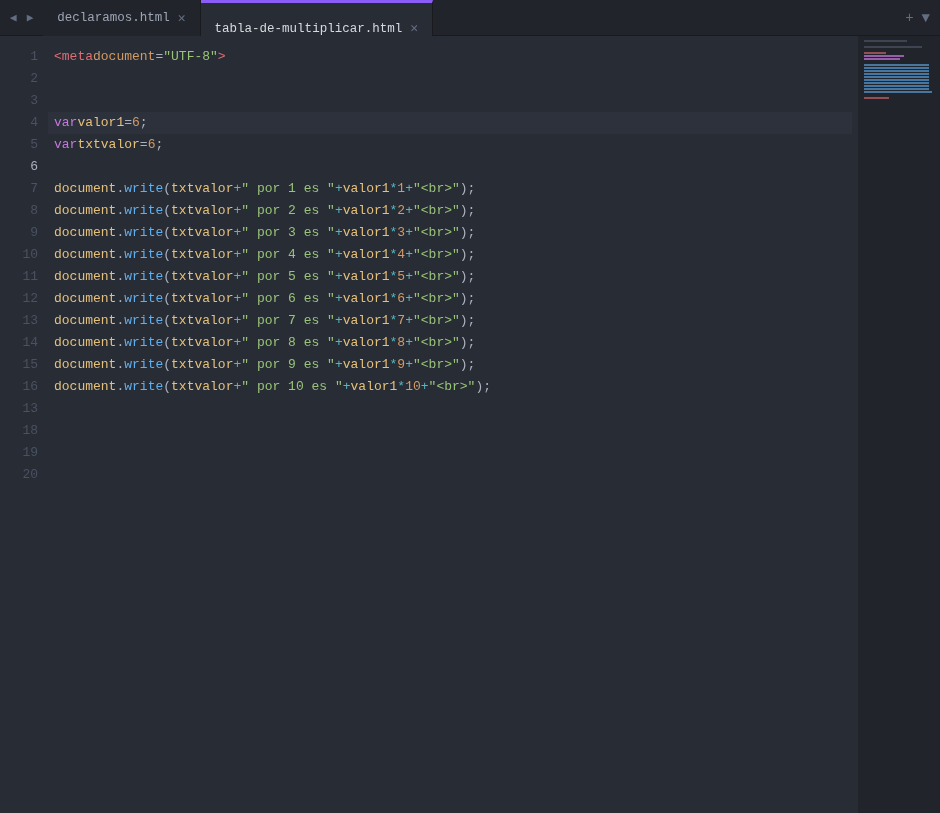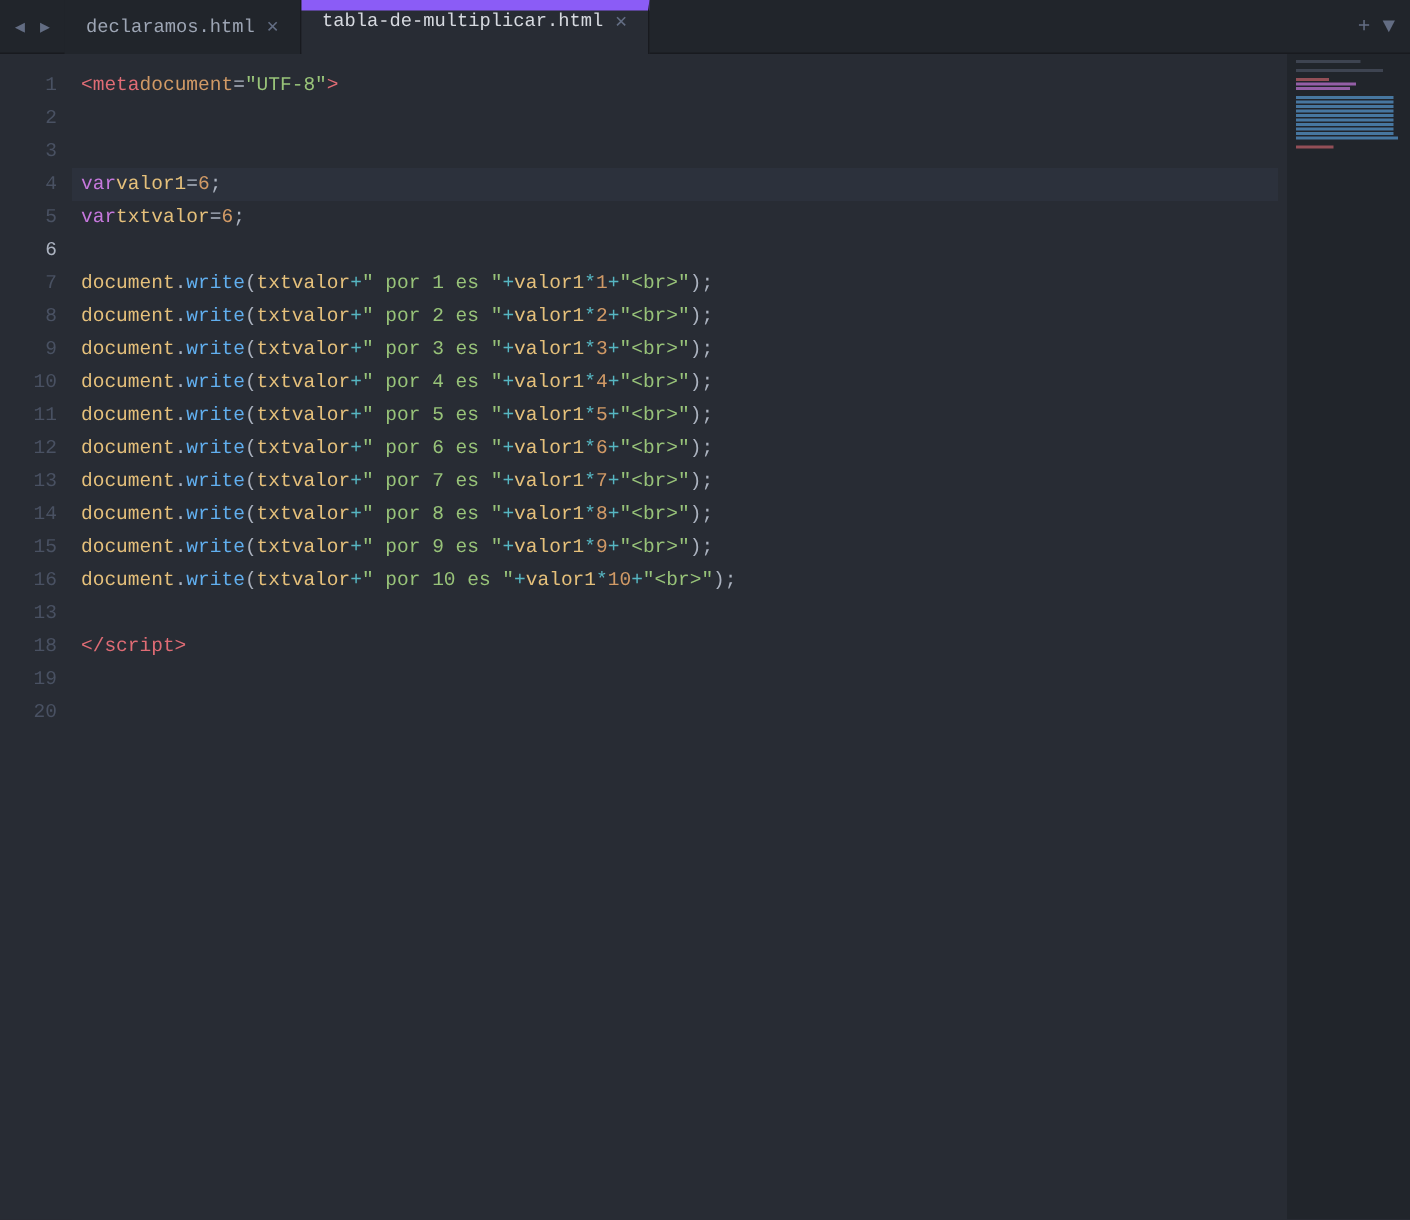--- a/index.html
+++ b/index.html
@@ -18,21 +18,21 @@
 <div>
   <div style="display:flex; align-items:center; background:#21252b; height:36px; border-bottom:1px solid #181a1f;">
     <div style="display:flex;align-items:center;padding:0 6px;gap:2px;color:#636d83;font-size:11px;">
       <span style="padding:0 4px;cursor:pointer;">◀</span>
       <span style="padding:0 4px;cursor:pointer;">▶</span>
     </div>
     <div style="display:flex;align-items:center;height:36px;padding:0 14px;font-size:12.5px;color:#9da5b4;background:#21252b;border-right:1px solid #181a1f;cursor:pointer;gap:8px;">
       <span>declaramos.html</span>
       <span style="font-size:13px;color:#636d83;">✕</span>
     </div>
-    <div style="display:flex;align-items:flex-start;height:36px;padding:0 14px;font-size:12.5px;color:#d7dae0;background:#282c34;border-right:1px solid #181a1f;border-top:7px solid #8b5cf6;cursor:pointer;gap:8px;">
+    <div style="display:flex;align-items:flex-end;height:36px;padding:0 14px;font-size:12.5px;color:#d7dae0;background:#282c34;border-right:1px solid #181a1f;border-top:3px solid #8b5cf6;cursor:pointer;gap:8px;">
       <span>tabla-de-multiplicar.html</span>
       <span style="font-size:13px;color:#636d83;">✕</span>
     </div>
     <div style="margin-left:auto;display:flex;align-items:center;padding:0 10px;gap:8px;color:#636d83;font-size:14px;">
       <span style="cursor:pointer;">+</span>
       <span style="cursor:pointer;">▼</span>
     </div>
   </div>
 </div>
 
@@ -332,23 +332,20 @@
         <span style="color:#d19a66;">10</span>
         <span style="color:#abb2bf;"> </span>
         <span style="color:#56b6c2;">+</span>
         <span style="color:#abb2bf;"> </span>
         <span style="color:#98c379;">"&lt;br&gt;"</span>
         <span style="color:#abb2bf;">);</span>
     </div>
 
     <div style="height:22px;"></div>
 
-    <div style="height:22px;display:flex;align-items:baseline;">
-      <span style="color:#e06c75;">&lt;/script&gt;</span>
-    </div>
   </div>
 
   <div style="width:82px;background:#21252b;position:relative;overflow:hidden;flex-shrink:0;">
     <div style="position:absolute;top:4px;right:4px;width:72px;">
 
       <div style="height:2px;background:#3e4451;margin-bottom:1px;width:60%;"></div>
       <div style="height:2px;margin-bottom:1px;"></div>
       <div style="height:2px;background:#3e4451;margin-bottom:1px;width:80%;"></div>
       <div style="height:2px;margin-bottom:1px;"></div>
       <div style="height:2px;background:#e06c75;margin-bottom:1px;width:30%;opacity:0.6;"></div>

